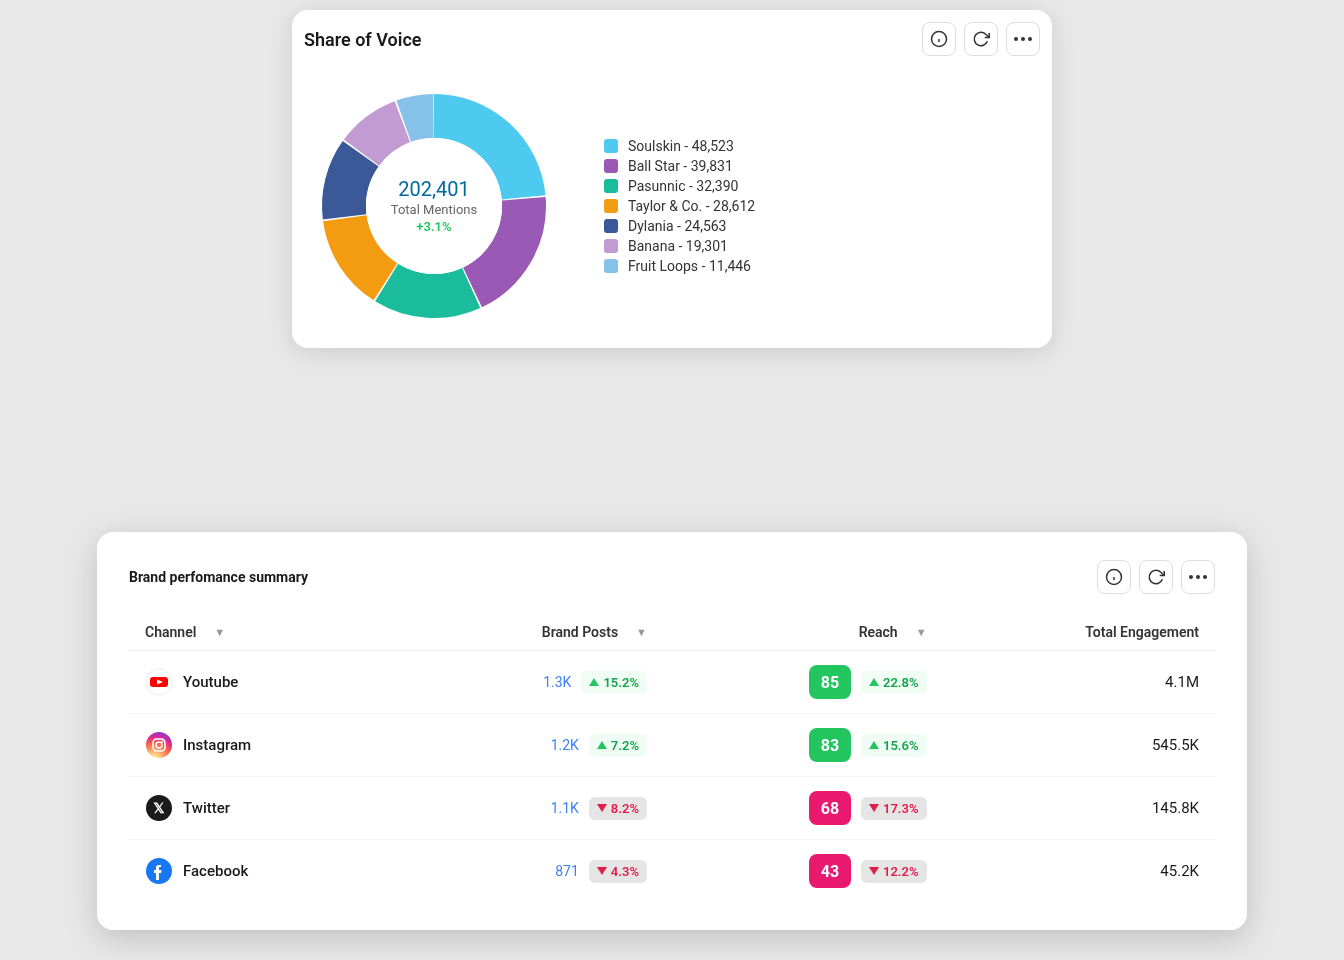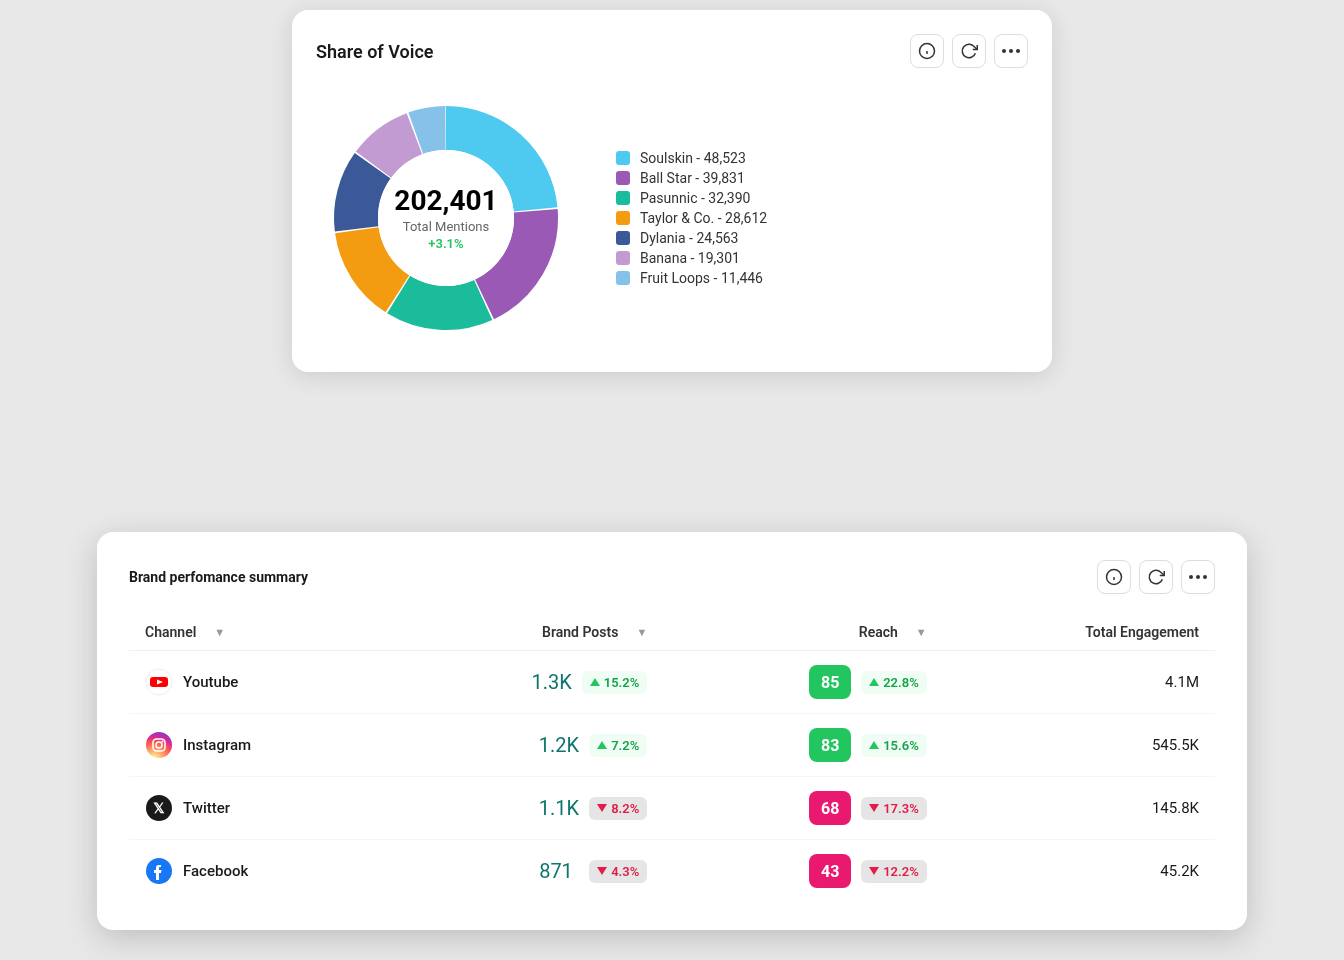--- a/index.html
+++ b/index.html
@@ -14,21 +14,21 @@
       justify-content: center;
       position: relative;
     }
 
     
     .sov-card {
       background: #fff;
       border-radius: 16px;
       box-shadow: 0 4px 24px rgba(0,0,0,0.12);
       width: 760px;
-      padding: 24px;
+      padding: 12px;
       position: absolute;
       top: 10px;
       left: 50%;
       transform: translateX(-50%);
       z-index: 1;
     }
     .card-header {
       display: flex;
       align-items: center;
       justify-content: space-between;
@@ -71,23 +71,23 @@
       flex-shrink: 0;
     }
     .donut-center {
       position: absolute;
       top: 50%;
       left: 50%;
       transform: translate(-50%, -50%);
       text-align: center;
     }
     .donut-number {
-      font-size: 28px;
-      font-weight: 700;
-      color: #000000;
+      font-size: 20px;
+      font-weight: 400;
+      color: #0369a1;
       line-height: 1.1;
     }
     .donut-label {
       font-size: 13px;
       color: #666;
       margin-top: 2px;
     }
     .donut-change {
       font-size: 13px;
       color: #22c55e;
@@ -189,23 +189,24 @@
     }
 
     
     .posts-cell {
       display: flex;
       align-items: center;
       justify-content: flex-end;
       gap: 10px;
     }
     .posts-number {
-      font-size: 20px;
-      color: #0f766e;
+      font-size: 14px;
+      color: #3b82f6;
       min-width: 40px;
+      text-align: right;
     }
     .change-badge {
       display: flex;
       align-items: center;
       gap: 4px;
       padding: 4px 8px;
       border-radius: 6px;
       font-size: 13px;
       font-weight: 600;
     }

